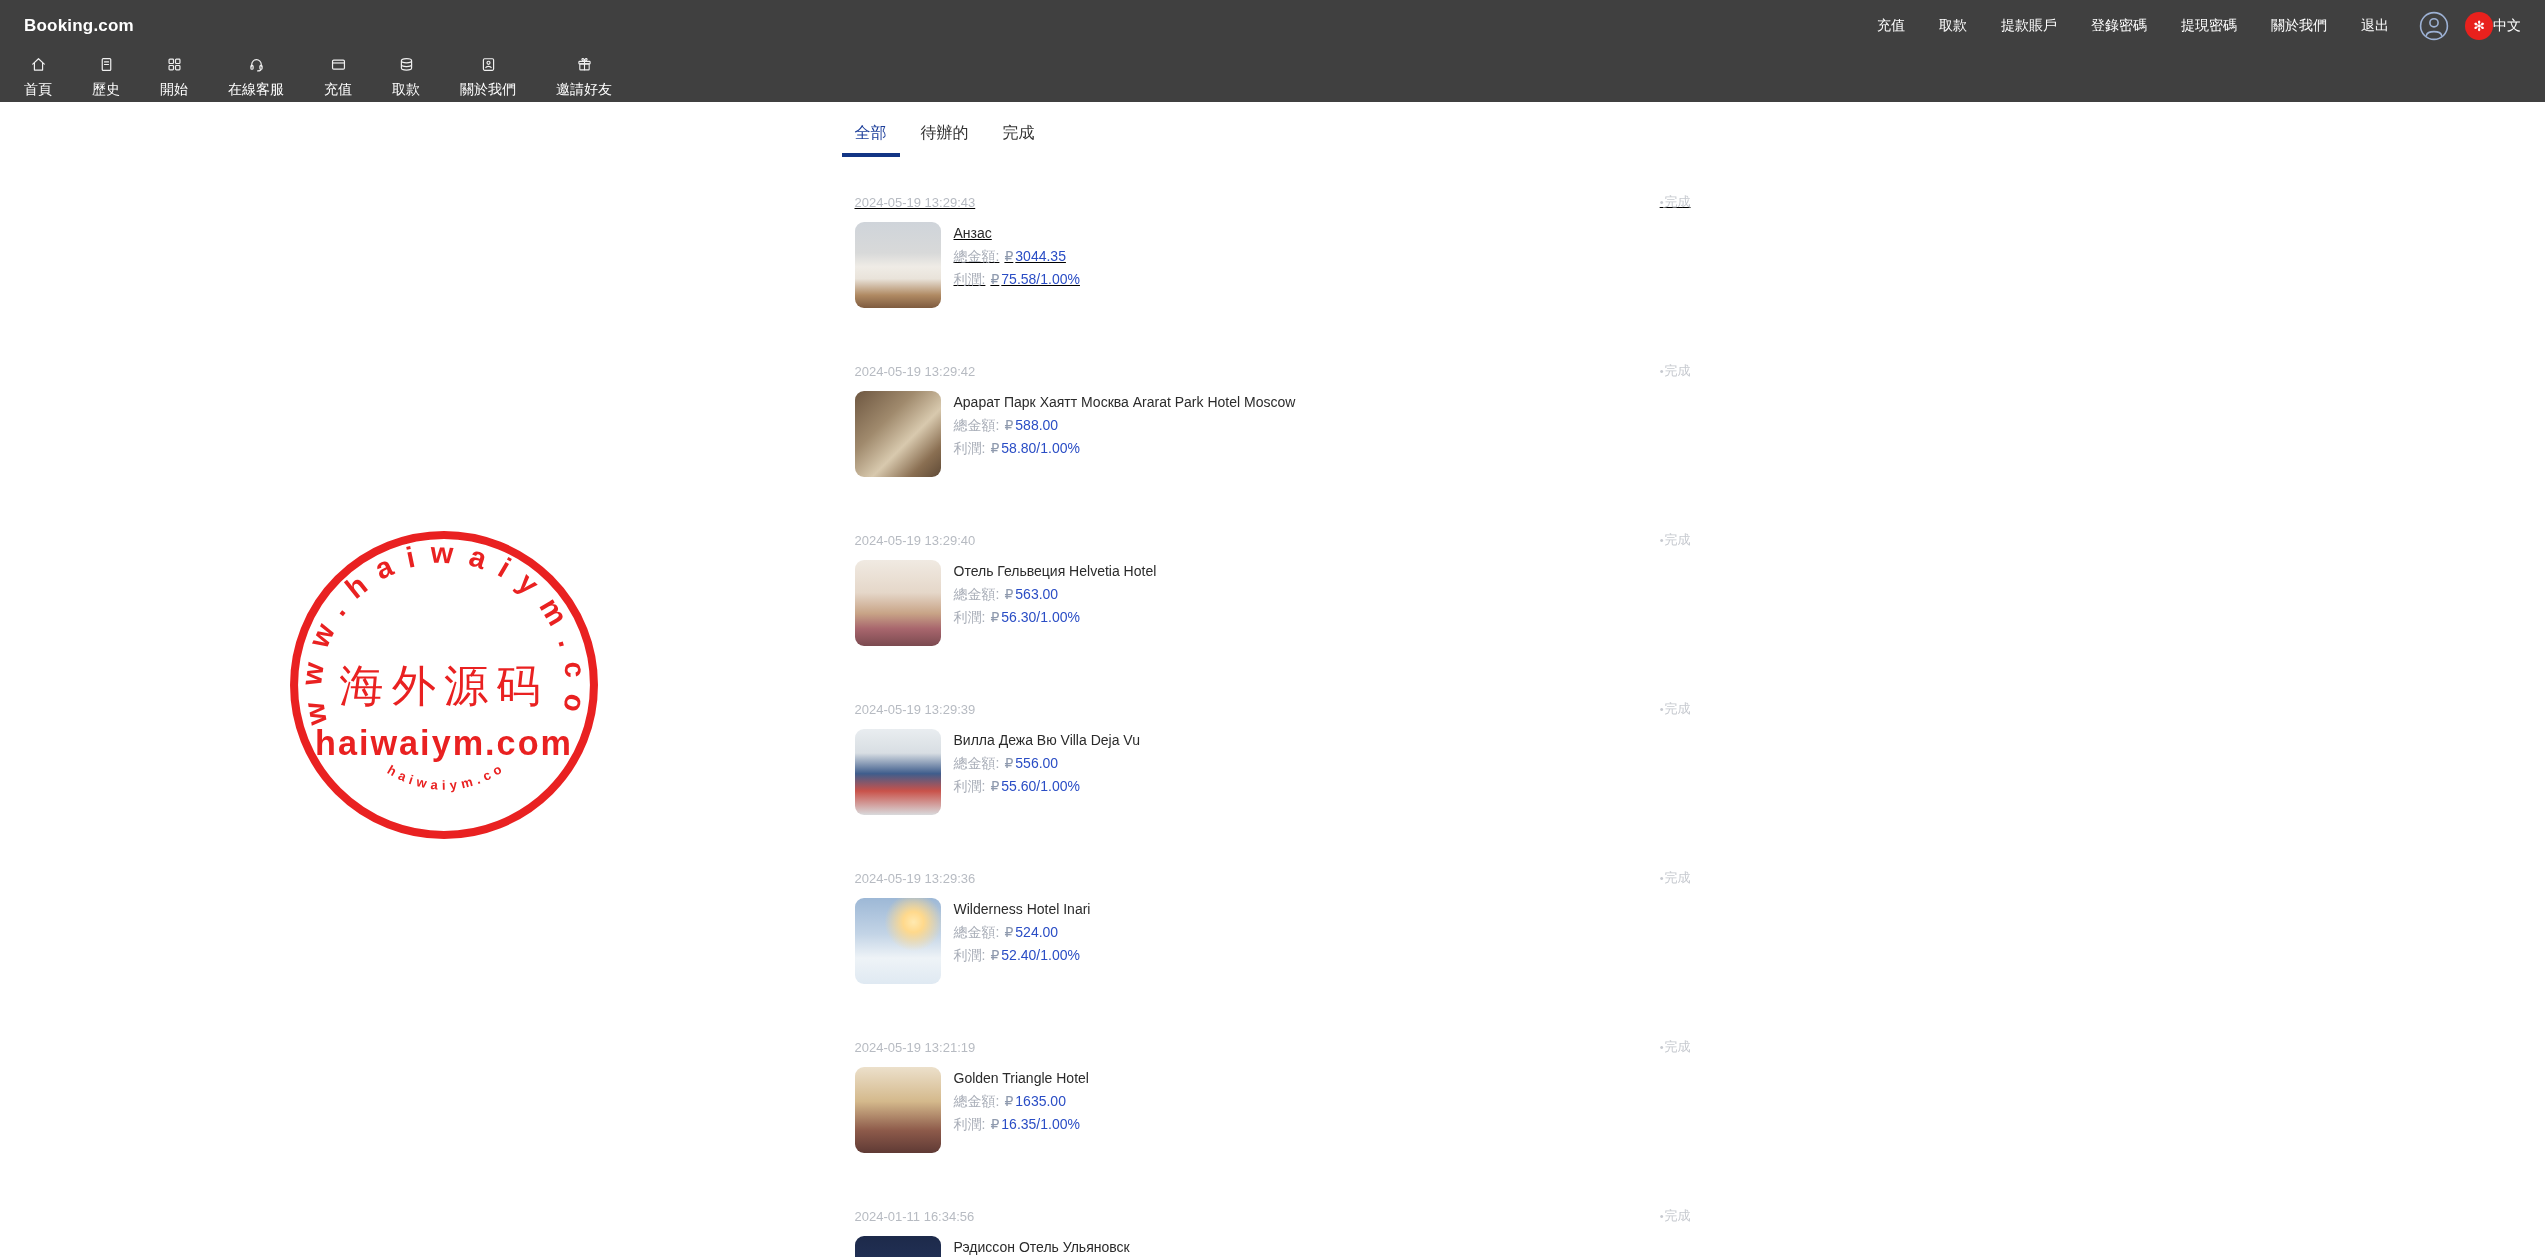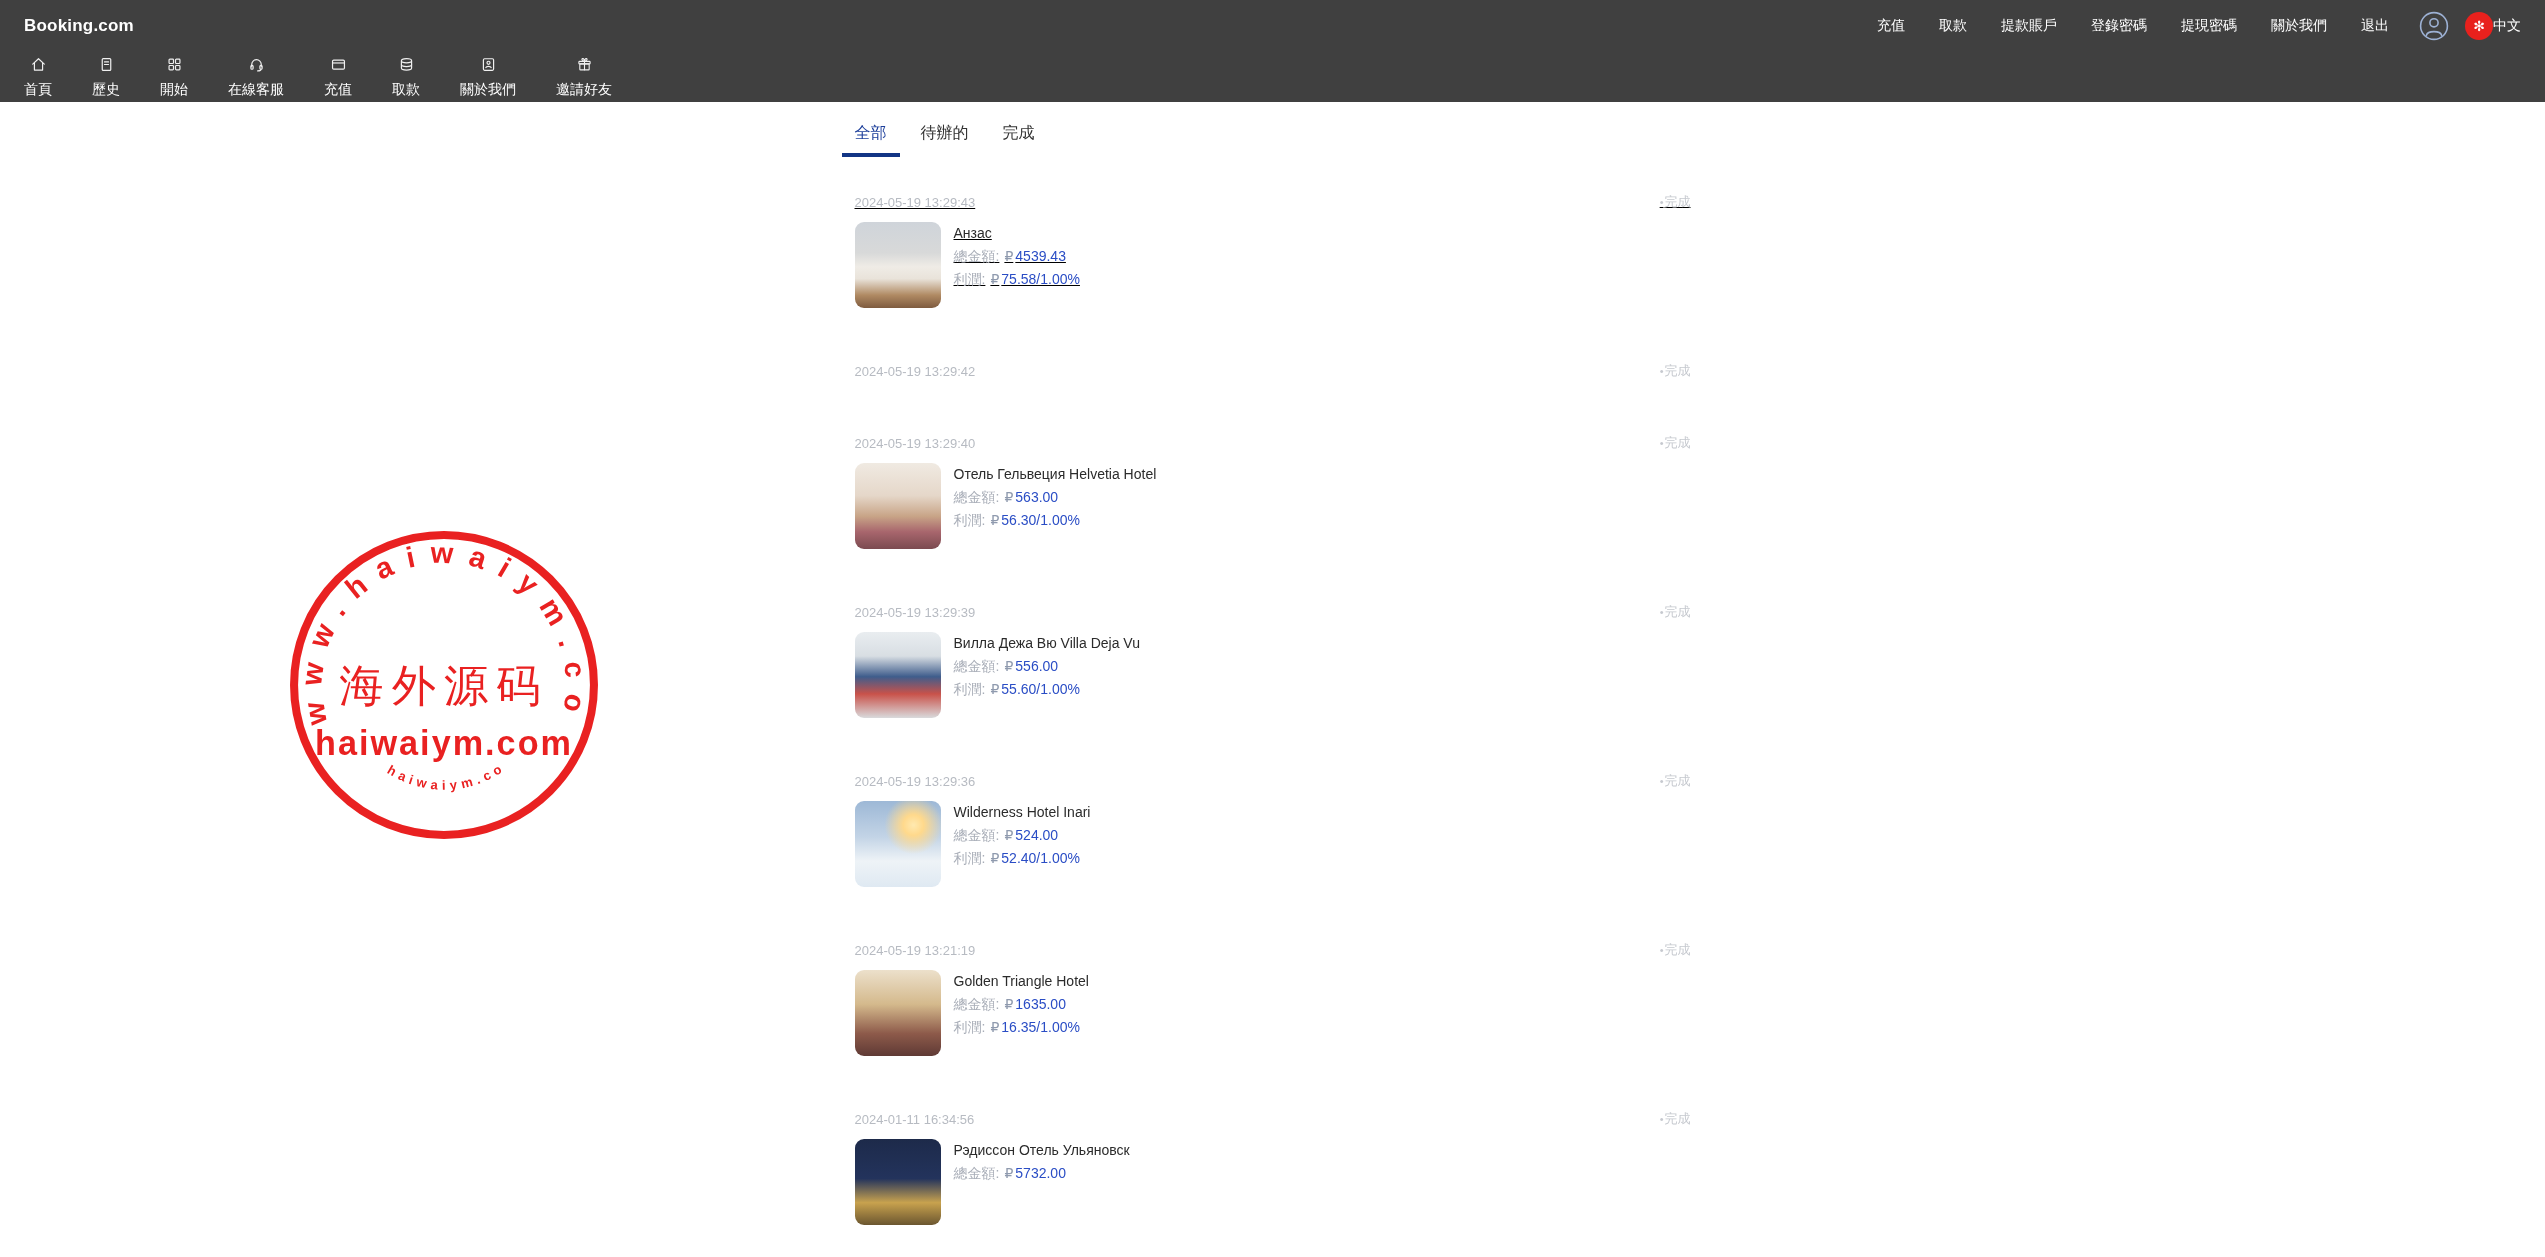--- a/index.html
+++ b/index.html
@@ -171,33 +171,41 @@
       <span class="time">2024-05-19 13:29:43</span>
       <span class="status">
           <i class="dot">•</i>
           <span>完成</span>
         </span>
     </div>
     <div class="order-body">
       <div class="thumb" style="background:linear-gradient(180deg,#cfd4da 0%,#d8d9d9 36%,#efece6 52%,#e9e3da 66%,#b08a63 85%,#7e5b3f 100%)"></div>
       <div class="info">
         <div class="title">Анзас</div>
-        <div class="row"><span class="lbl">總金額:</span><span class="cur">₽</span><span class="val">4539.43</span></div>
+        <div class="row"><span class="lbl">總金額:</span><span class="cur">₽</span><span class="val">3044.35</span></div>
         <div class="row"><span class="lbl">利潤:</span><span class="cur">₽</span><span class="val">75.58/1.00%</span></div>
       </div>
     </div>
   </section>
 
   <section class="order">
     <div class="order-head">
       <span class="time">2024-05-19 13:29:42</span>
       <span class="status">
           <i class="dot">•</i>
           <span>完成</span>
         </span>
+    </div>
+    <div class="order-body">
+      <div class="thumb" style="background:linear-gradient(135deg,#6e5741 0%,#a08a6d 35%,#d8c9ae 60%,#8a6f52 82%,#5f4a36 100%)"></div>
+      <div class="info">
+        <div class="title">Арарат Парк Хаятт Москва Ararat Park Hotel Moscow</div>
+        <div class="row"><span class="lbl">總金額:</span><span class="cur">₽</span><span class="val">588.00</span></div>
+        <div class="row"><span class="lbl">利潤:</span><span class="cur">₽</span><span class="val">58.80/1.00%</span></div>
+      </div>
     </div>
   </section>
 
   <section class="order">
     <div class="order-head">
       <span class="time">2024-05-19 13:29:40</span>
       <span class="status">
           <i class="dot">•</i>
           <span>完成</span>
         </span>

